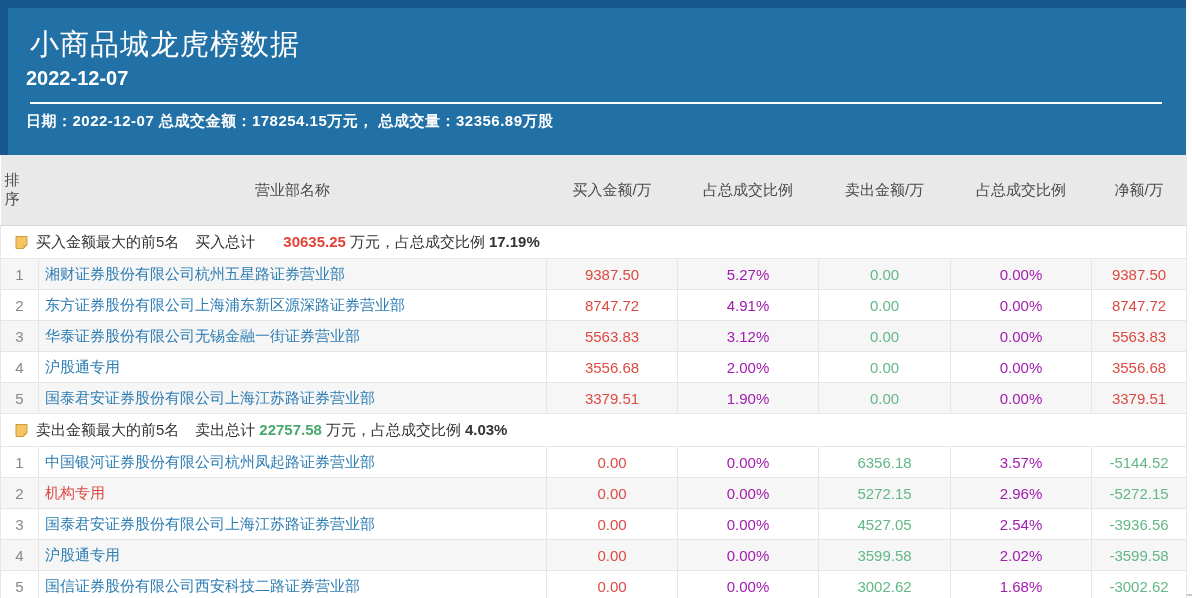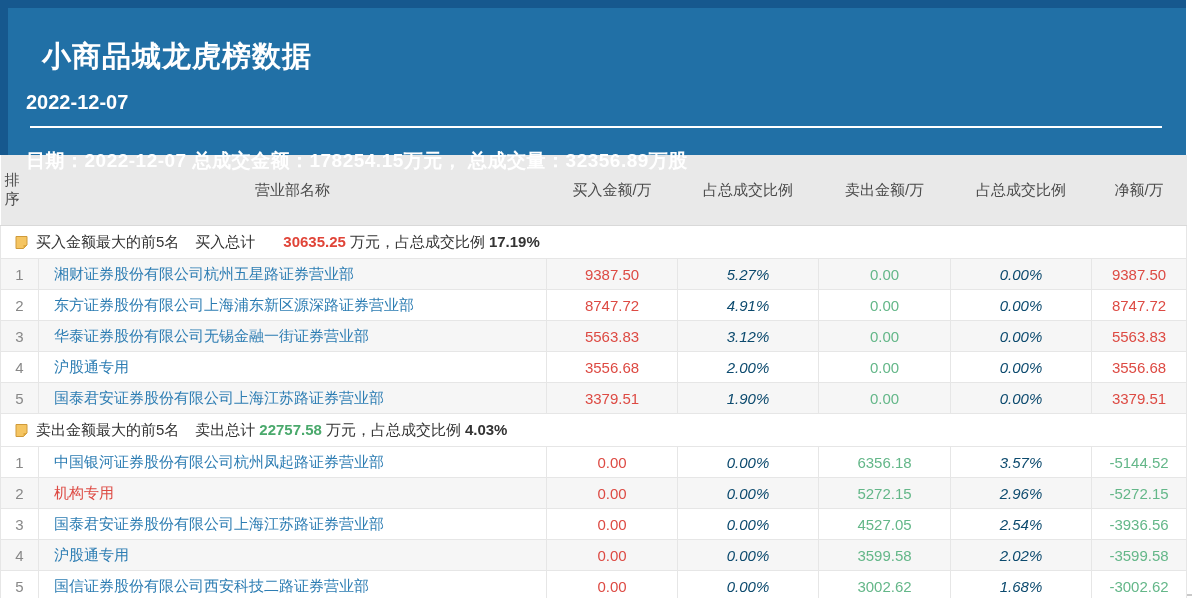--- a/index.html
+++ b/index.html
@@ -13,46 +13,46 @@
   
   .hero {
     height:155px; box-sizing:border-box;
     background:#2170a6;
     border-top:8px solid #16588e;
     border-left:8px solid #16588e;
     margin-right:6px;
     color:#fff;
   }
   .hero-inner { padding:15px 0 0 18px; }
-  .hero-title { margin:16px; font-size:29px; line-height:34px; font-weight:bold; letter-spacing:1px; }
+  .hero-title { margin:4px; font-size:29px; line-height:34px; font-weight:normal; letter-spacing:1px; }
   .hero-date { font-size:20px; line-height:26px; margin-top:3px; font-weight:bold; }
   .hero-divider { border:0; border-top:2px solid #ffffff; margin:11px 24px 0 4px; }
-  .hero-info { font-size:19px; font-weight:bold; margin-top:20px; letter-spacing:.5px; }
+  .hero-info { font-size:15px; font-weight:bold; margin-top:8px; letter-spacing:.5px; }
 
   
   table.lh-table {
     width:1186px; border-collapse:collapse; table-layout:fixed;
     font-size:15px;
   }
   .lh-table th {
     background:#e9e9e9; height:34px; font-weight:normal; color:#4a4a4a;
     border-bottom:1px solid #d9d9d9; text-align:center; padding:16px;
   }
   .lh-table th.col-rank { text-align:left; padding-left:4px; }
   .lh-table td {
     border:1px solid #e6e6e6; height:30px; text-align:center;
     color:#666; padding:0; background:#fff;
   }
   .lh-table tr.striped td { background:#f6f6f6; }
   td.rank { color:#888; }
-  td.name { text-align:left; padding-left:15px; color:#2d7db3; cursor:pointer; }
+  td.name { text-align:left; padding-left:6px; color:#2d7db3; cursor:pointer; }
   td.name.red-name { color:#dd4a43; }
   td.buy { color:#dd4a43; }
   td.sell { color:#64b789; }
-  td.pct { color:#0c4a6e;font-style:italic; }
+  td.pct { color:#a21caf; }
   tbody.section-buy td.net { color:#dd4a43; }
   tbody.section-sell td.net { color:#64b789; }
 
   
   td.section-cell {
     text-align:left; height:32px; color:#333; padding-left:8px; background:#fff;
   }
   .note-icon { display:inline-block; vertical-align:-2px; margin-right:8px; margin-left:6px; }
   .sec-total-label { margin-left:16px; }
   .sec-val { font-weight:bold; margin:0 4px; }

